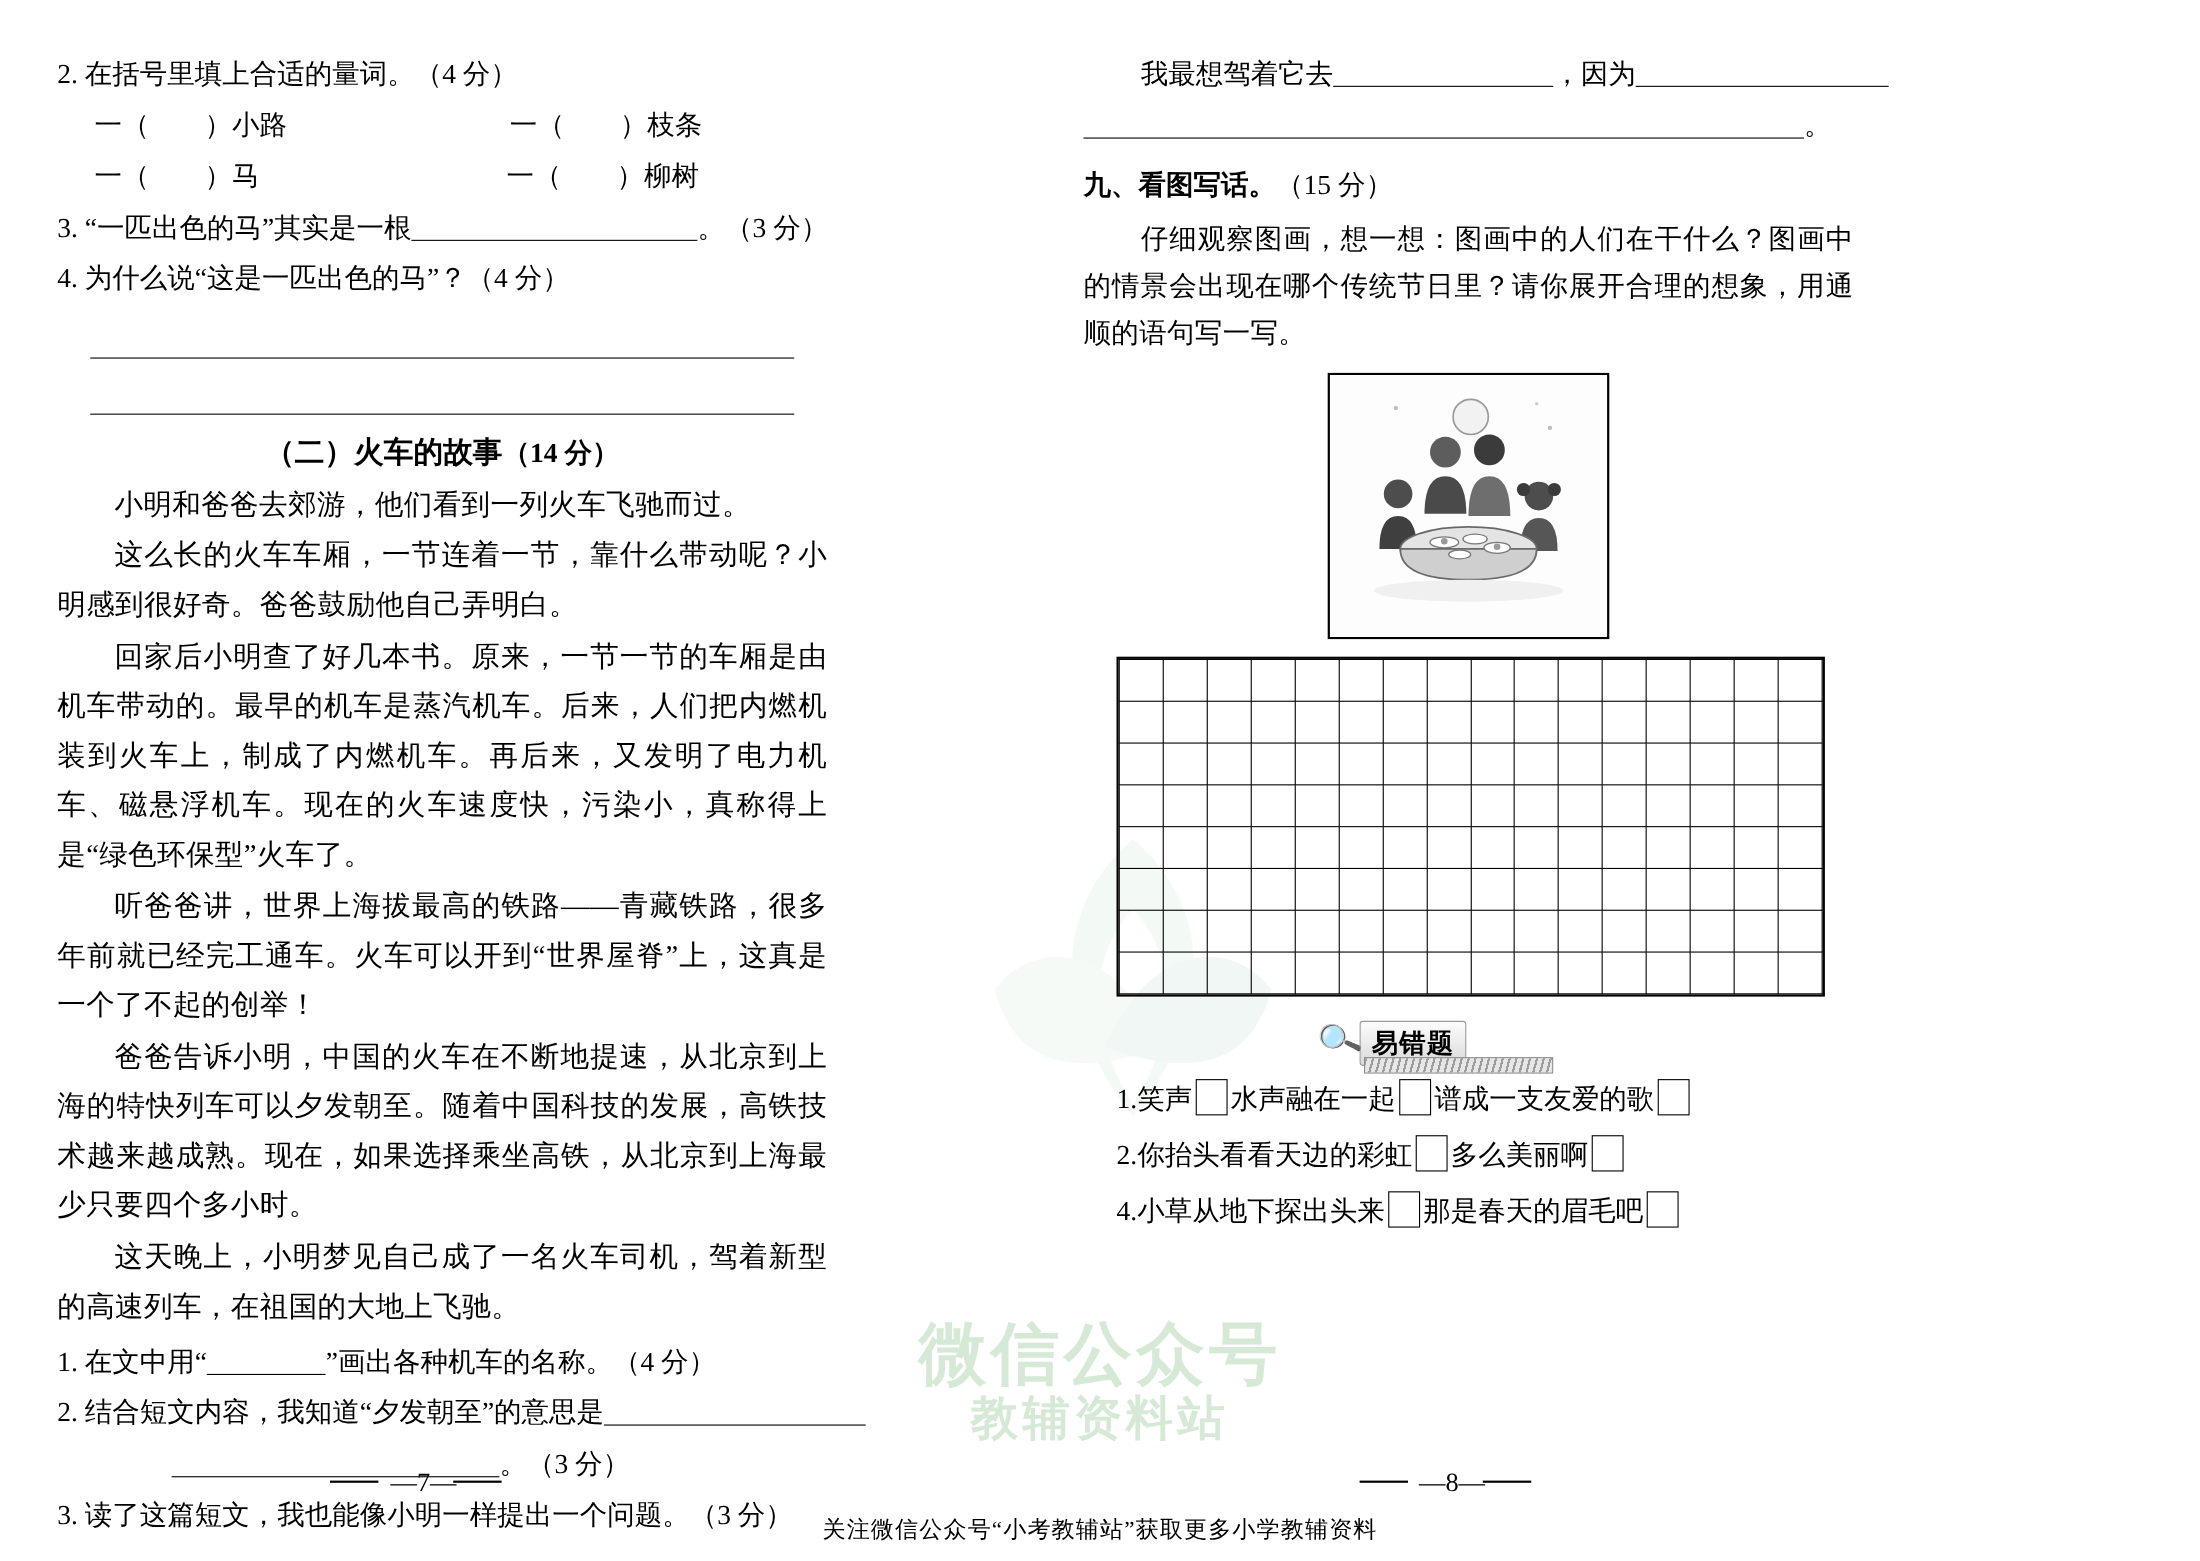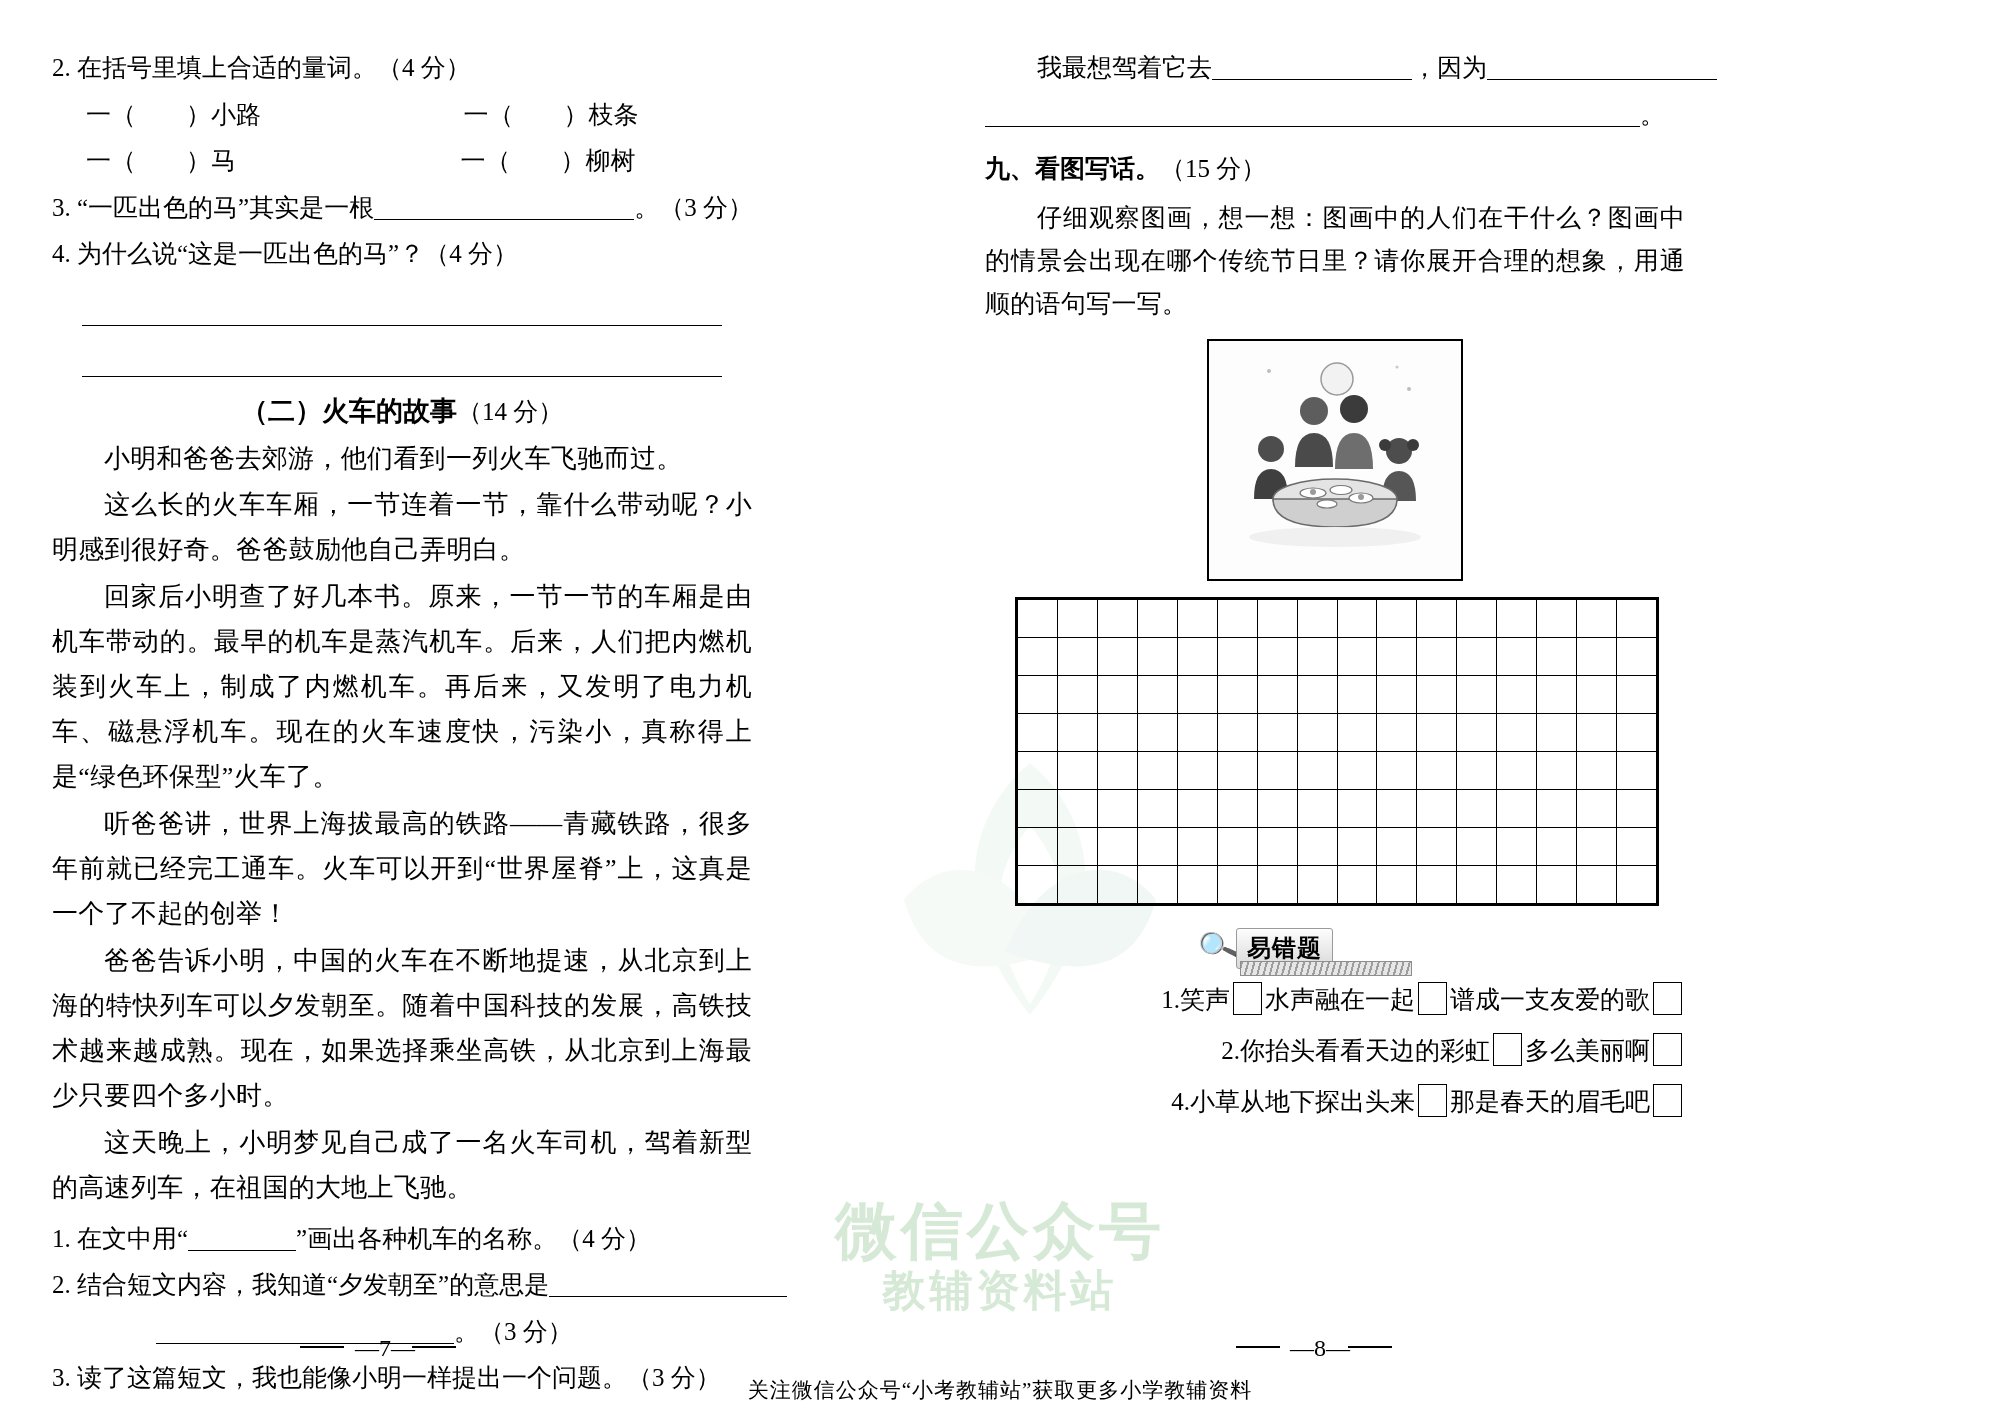--- a/index.html
+++ b/index.html
@@ -80,21 +80,21 @@
   }
 
   
   .passage-title {
     text-align: center;
     font-size: 27px;
     font-weight: 700;
     margin: 16px 0 8px 0;
   }
   .passage-title .score {
-    font-weight: 400;
+    font-weight: 700;
     font-size: 25px;
   }
   .para {
     font-size: 26px;
     line-height: 1.73;
     text-indent: 52px;
     margin: 0 0 2px 0;
     text-align: justify;
     letter-spacing: .3px;
   }
@@ -177,21 +177,20 @@
     font-size: 26px;
     font-weight: 700;
     margin: 6px 0 16px 30px;
   }
   .punct-head .score { font-weight: 400; }
   .punct-item {
     font-size: 25px;
     line-height: 2.05;
     margin-left: 30px;
     white-space: nowrap;
-    text-align: right;
   }
 
   
   .page-num {
     position: absolute;
     font-size: 24px;
     font-family: "Liberation Serif", serif;
   }
   .page-num-left  { left: 355px;  top: 1335px; }
   .page-num-right { left: 1290px; top: 1335px; }

